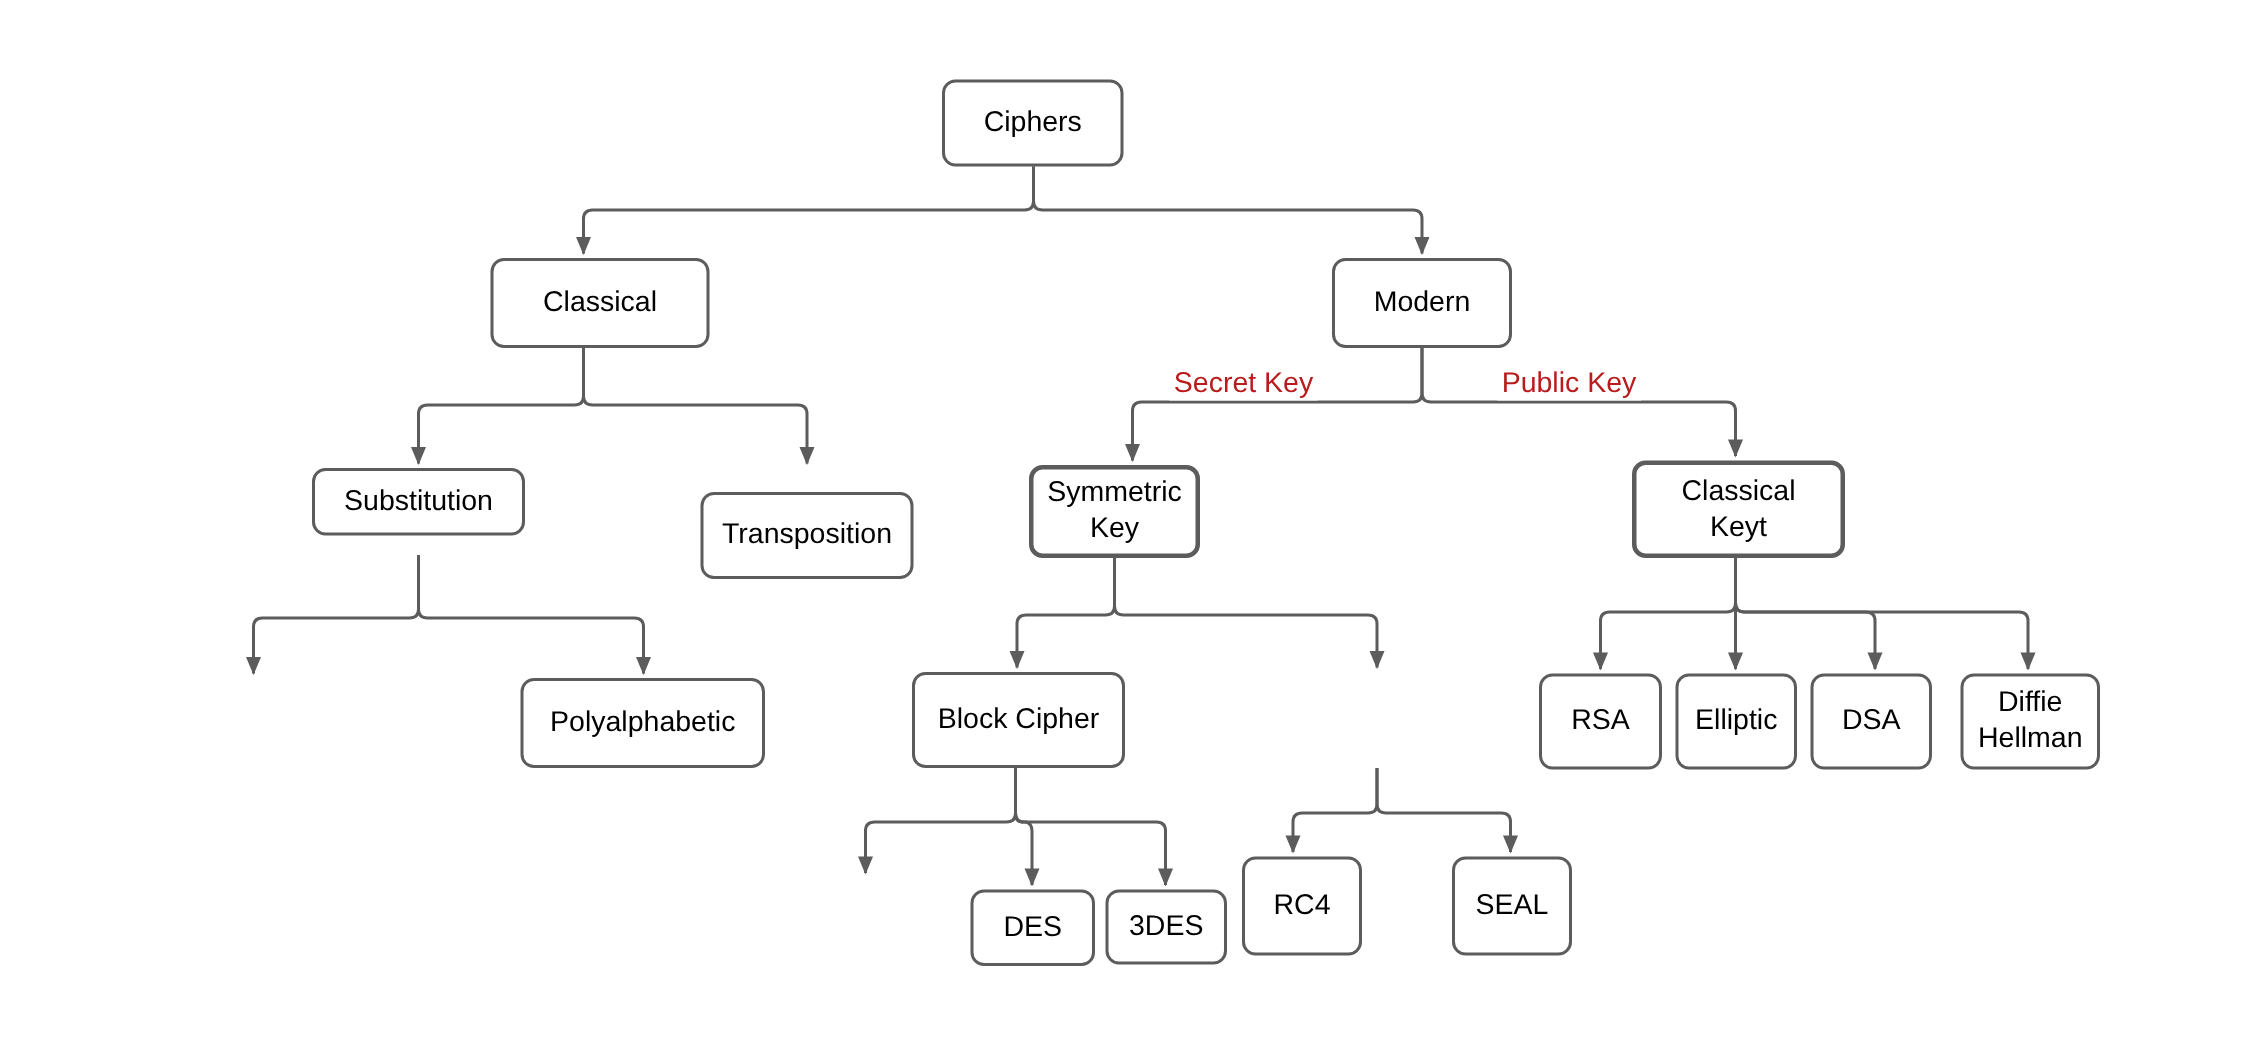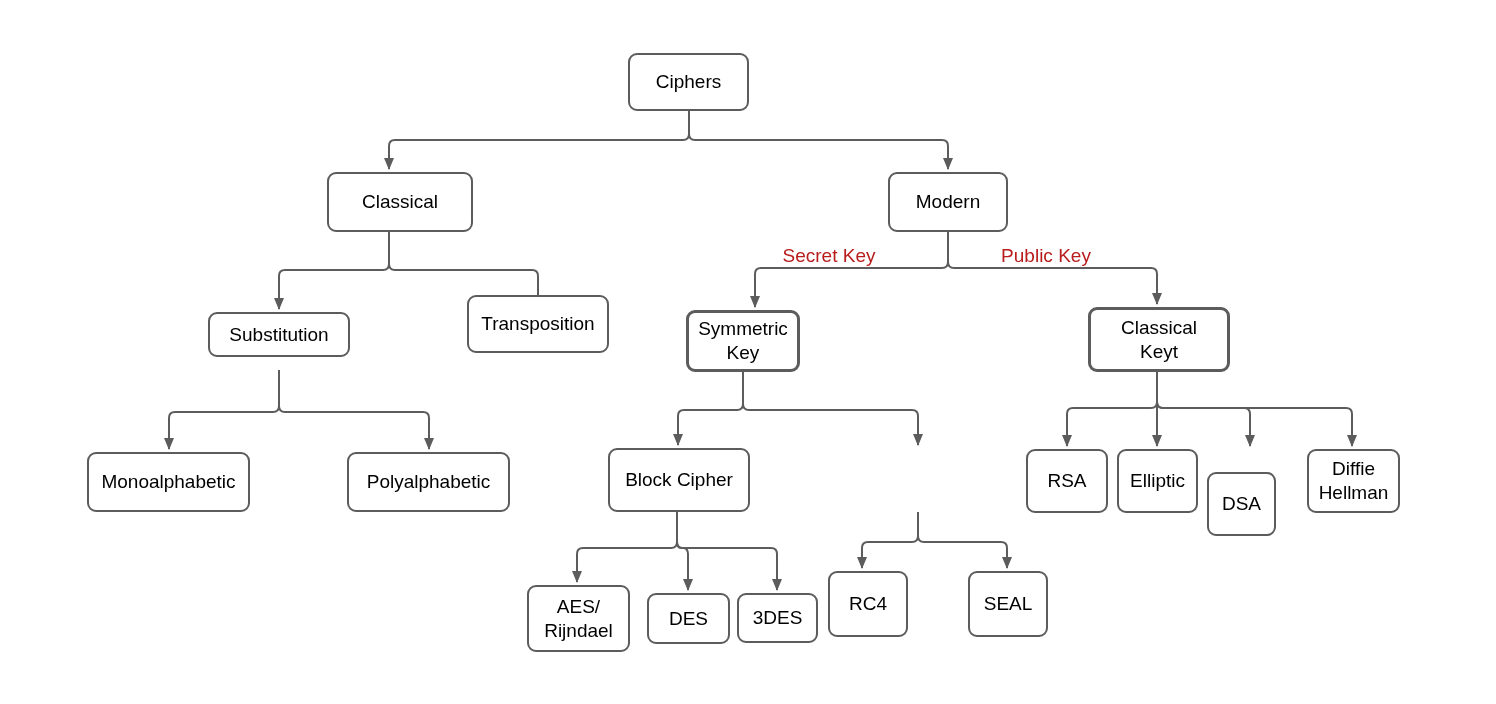--- a/index.html
+++ b/index.html
@@ -65,48 +65,45 @@
   <div class="edge-label" style="left:1046px;top:256px">Public Key</div>
 
   <div class="node" style="left:628px;top:53px;width:121px;height:58px">Ciphers</div>
 
   <div class="node" style="left:327px;top:172px;width:146px;height:60px">Classical</div>
 
   <div class="node" style="left:888px;top:172px;width:120px;height:60px">Modern</div>
 
   <div class="node" style="left:208px;top:312px;width:142px;height:45px">Substitution</div>
 
-  <div class="node" style="left:467px;top:295px;width:142px;height:58px">Transposition</div>
+  <div class="node" style="left:467px;top:328px;width:142px;height:58px">Transposition</div>
 
   <div class="node thick" style="left:686px;top:310px;width:114px;height:62px">Symmetric
 Key</div>
 
   <div class="node thick" style="left:1088px;top:307px;width:142px;height:65px">Classical
 Keyt</div>
 
-  <div class="node" style="left:87px;top:452px;width:163px;height:60px">Monoalphabetic</div>
 
   <div class="node" style="left:347px;top:452px;width:163px;height:60px">Polyalphabetic</div>
 
   <div class="node" style="left:608px;top:448px;width:142px;height:64px">Block Cipher</div>
 
 
-  <div class="node" style="left:527px;top:585px;width:103px;height:67px">AES/
-Rijndael</div>
 
   <div class="node" style="left:647px;top:593px;width:83px;height:51px">DES</div>
 
   <div class="node" style="left:737px;top:593px;width:81px;height:50px">3DES</div>
 
   <div class="node" style="left:828px;top:571px;width:80px;height:66px">RC4</div>
 
   <div class="node" style="left:968px;top:571px;width:80px;height:66px">SEAL</div>
 
   <div class="node" style="left:1026px;top:449px;width:82px;height:64px">RSA</div>
 
   <div class="node" style="left:1117px;top:449px;width:81px;height:64px">Elliptic</div>
 
-  <div class="node" style="left:1207px;top:472px;width:69px;height:64px">DSA</div>
+  <div class="node" style="left:1207px;top:449px;width:81px;height:64px">DSA</div>
 
   <div class="node" style="left:1307px;top:449px;width:93px;height:64px">Diffie
 Hellman</div>
 
 </div>
 
 </body></html>

